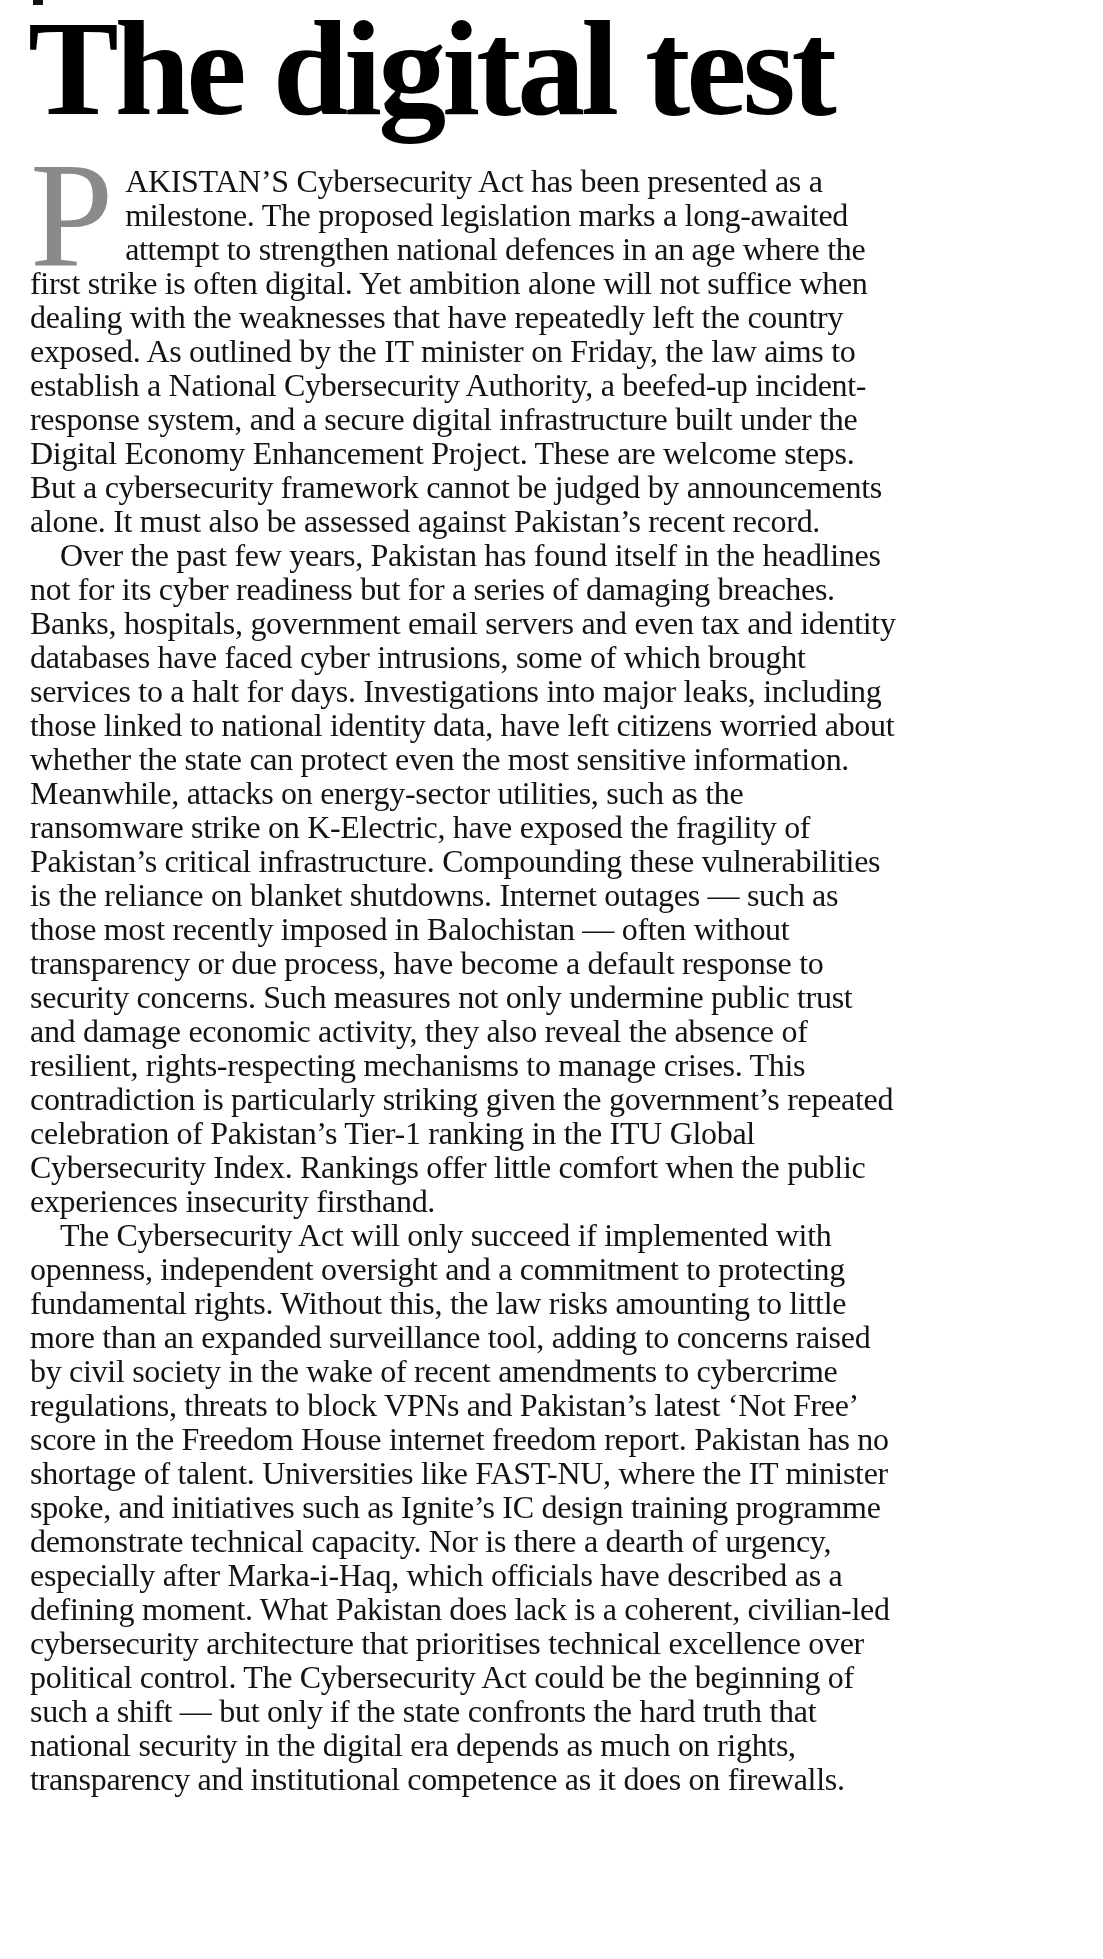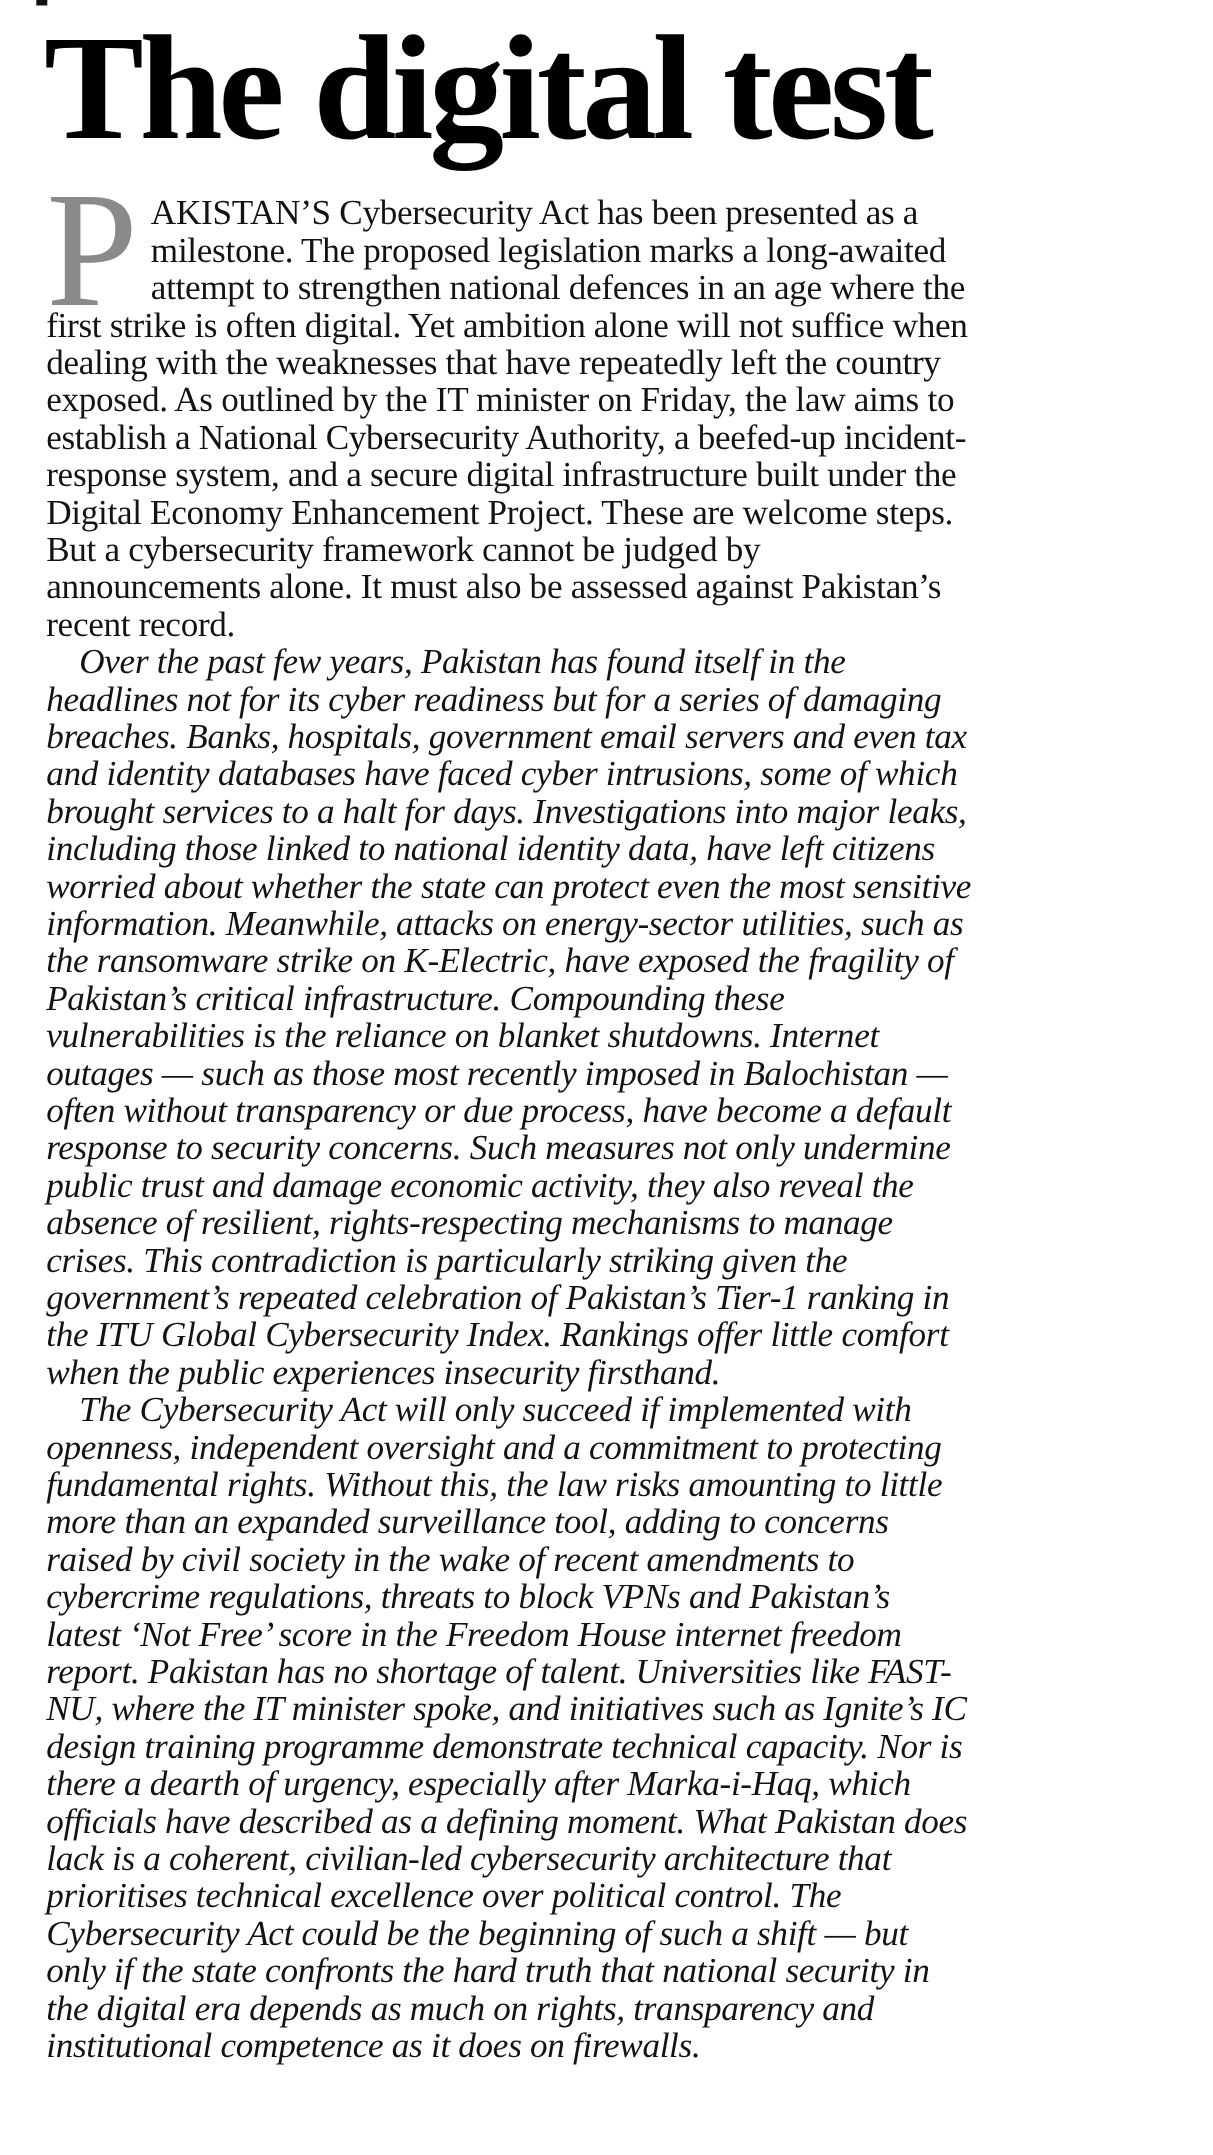--- a/index.html
+++ b/index.html
@@ -12,21 +12,21 @@
     height: 1959px;
     position: relative;
     overflow: hidden;
     font-family: "Liberation Serif", "DejaVu Serif", serif;
     color: #111111;
   }
   .page {
     position: relative;
     width: 922px;
     height: 1959px;
-    padding: 12px;
+    padding: 0;
     box-sizing: border-box;
   }
   .crop-mark {
     position: absolute;
     left: 33px;
     top: 0;
     width: 10px;
     height: 5px;
     background: #111111;
   }
@@ -46,21 +46,20 @@
     letter-spacing: -0.3px;
     color: #131313;
     text-align: left;
   }
   .para {
     margin: 0;
     padding: 0;
   }
   .para.indent {
     text-indent: 30px;
-    font-style: italic;
   }
   .dropcap {
     float: left;
     font-size: 150px;
     line-height: 102px; 
     color: #8a8a8a;
     padding: 0 12px 0 0;
     font-weight: normal;
   }
 </style>

